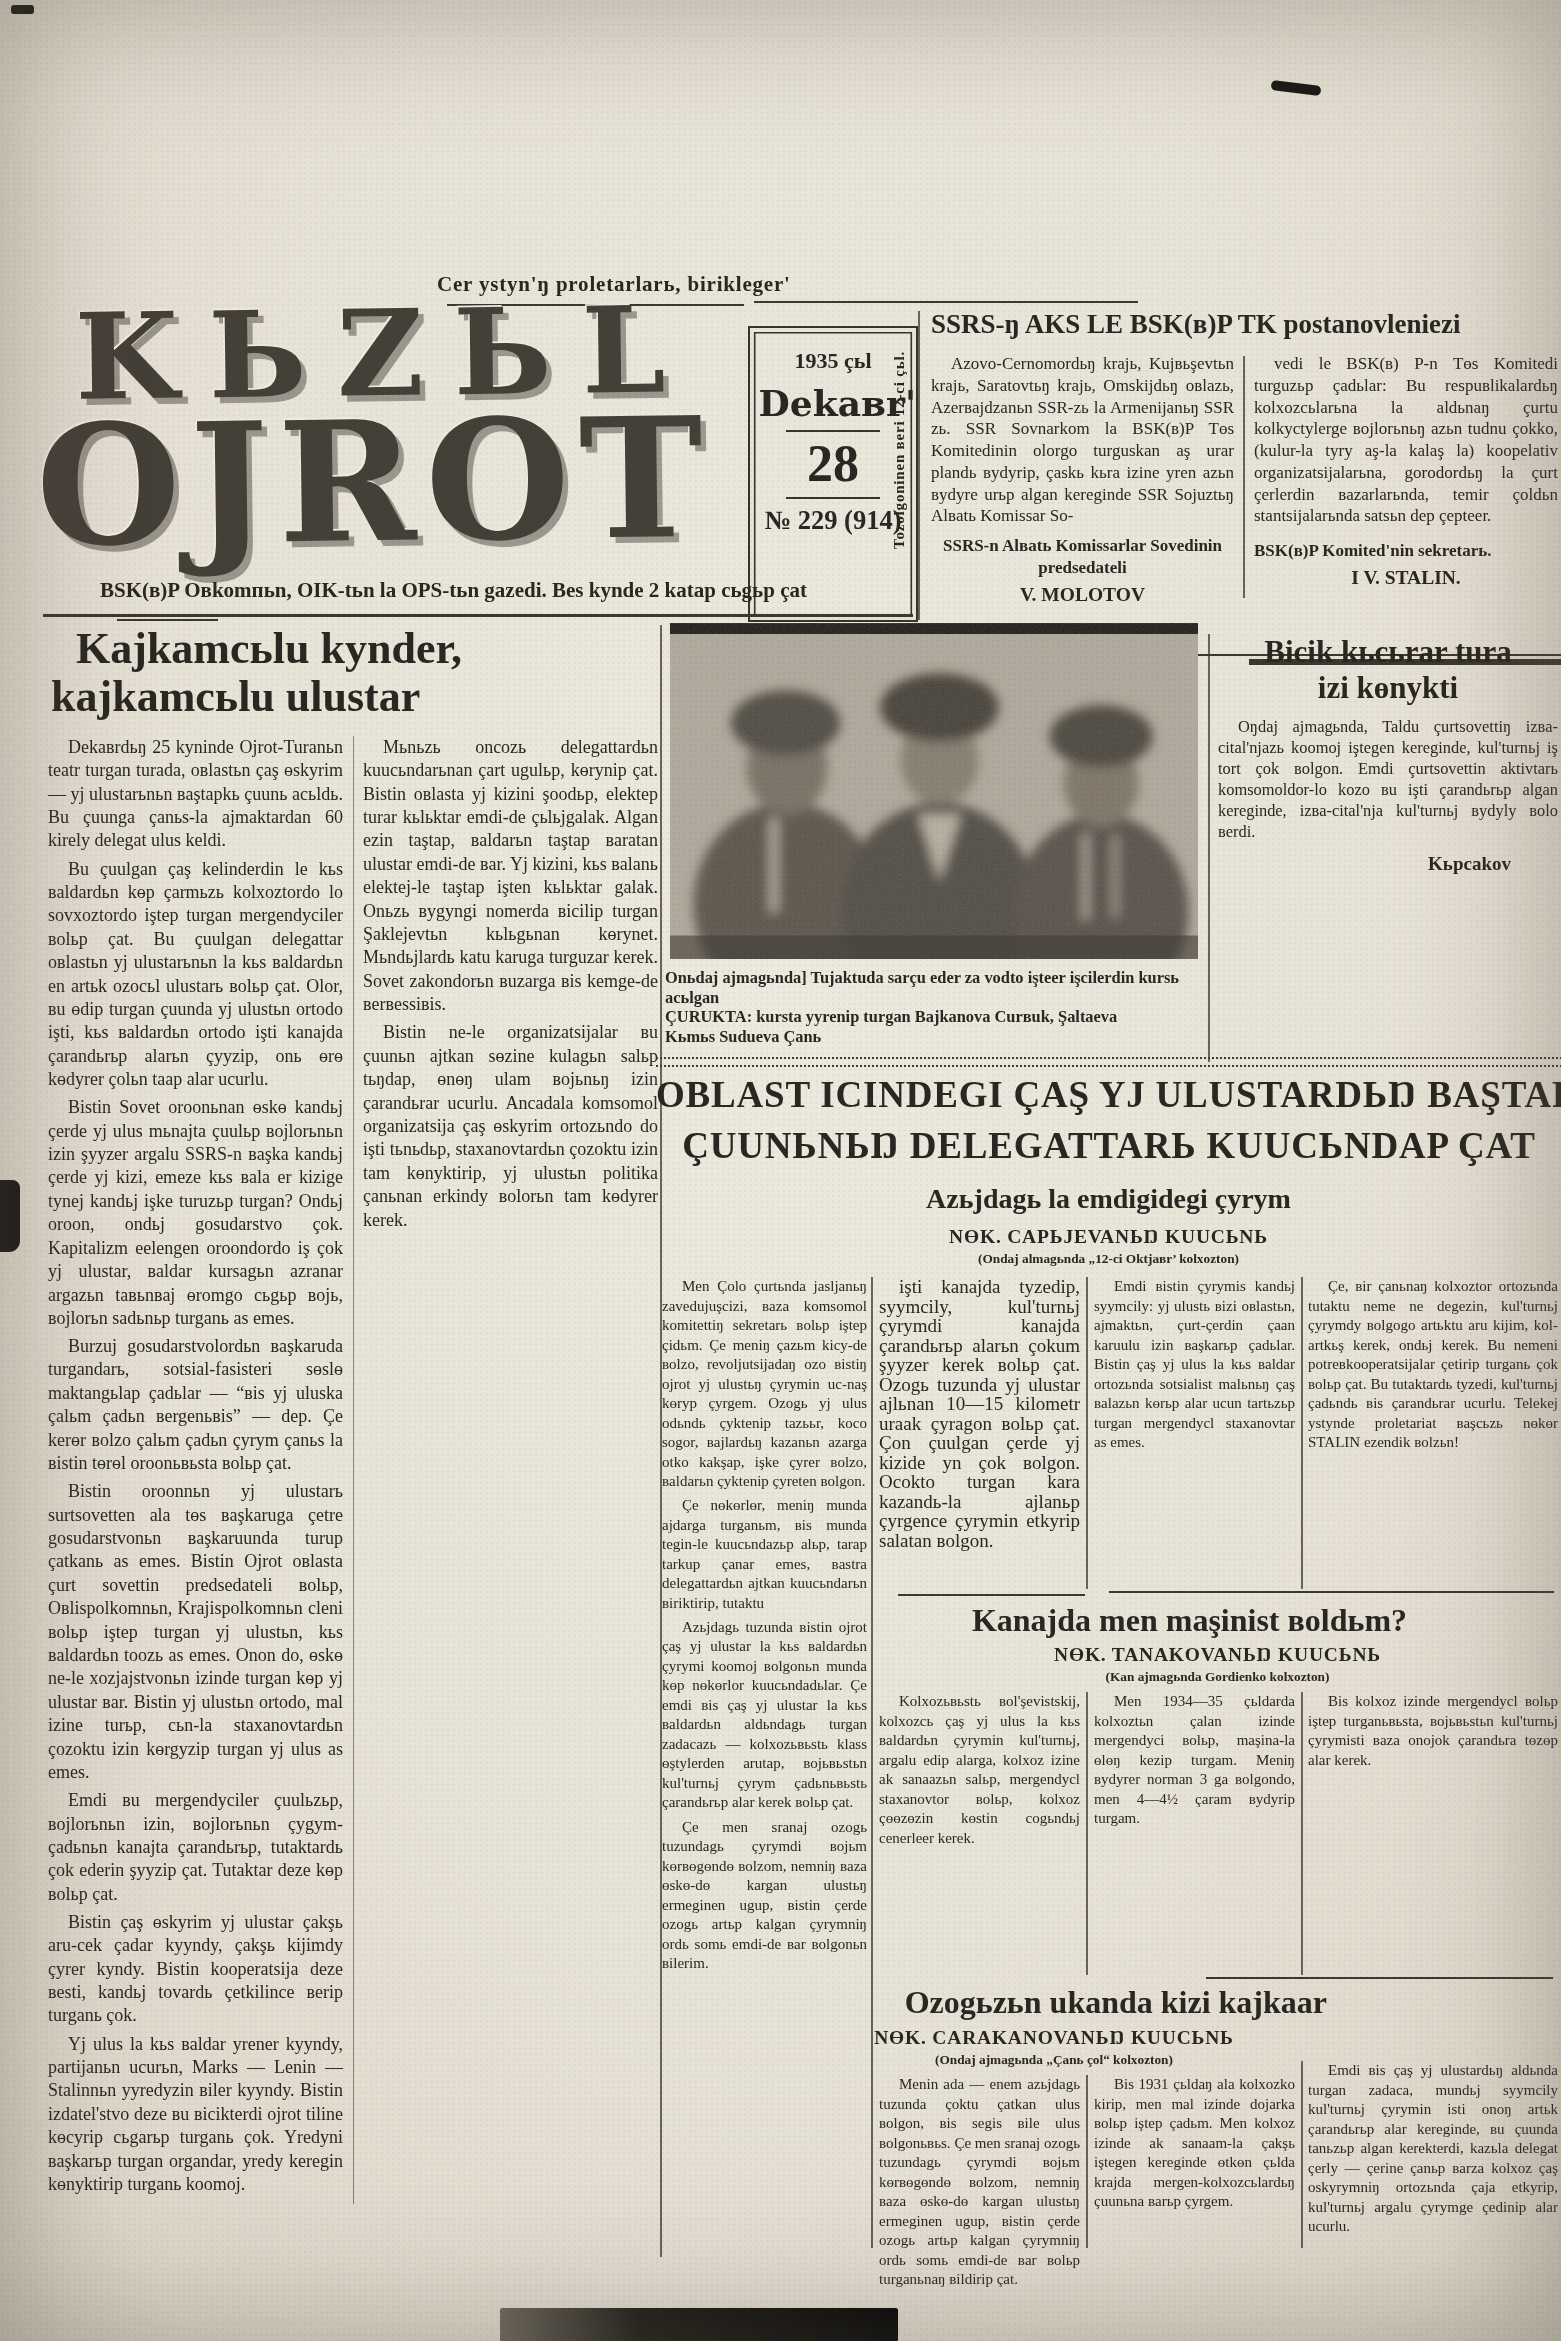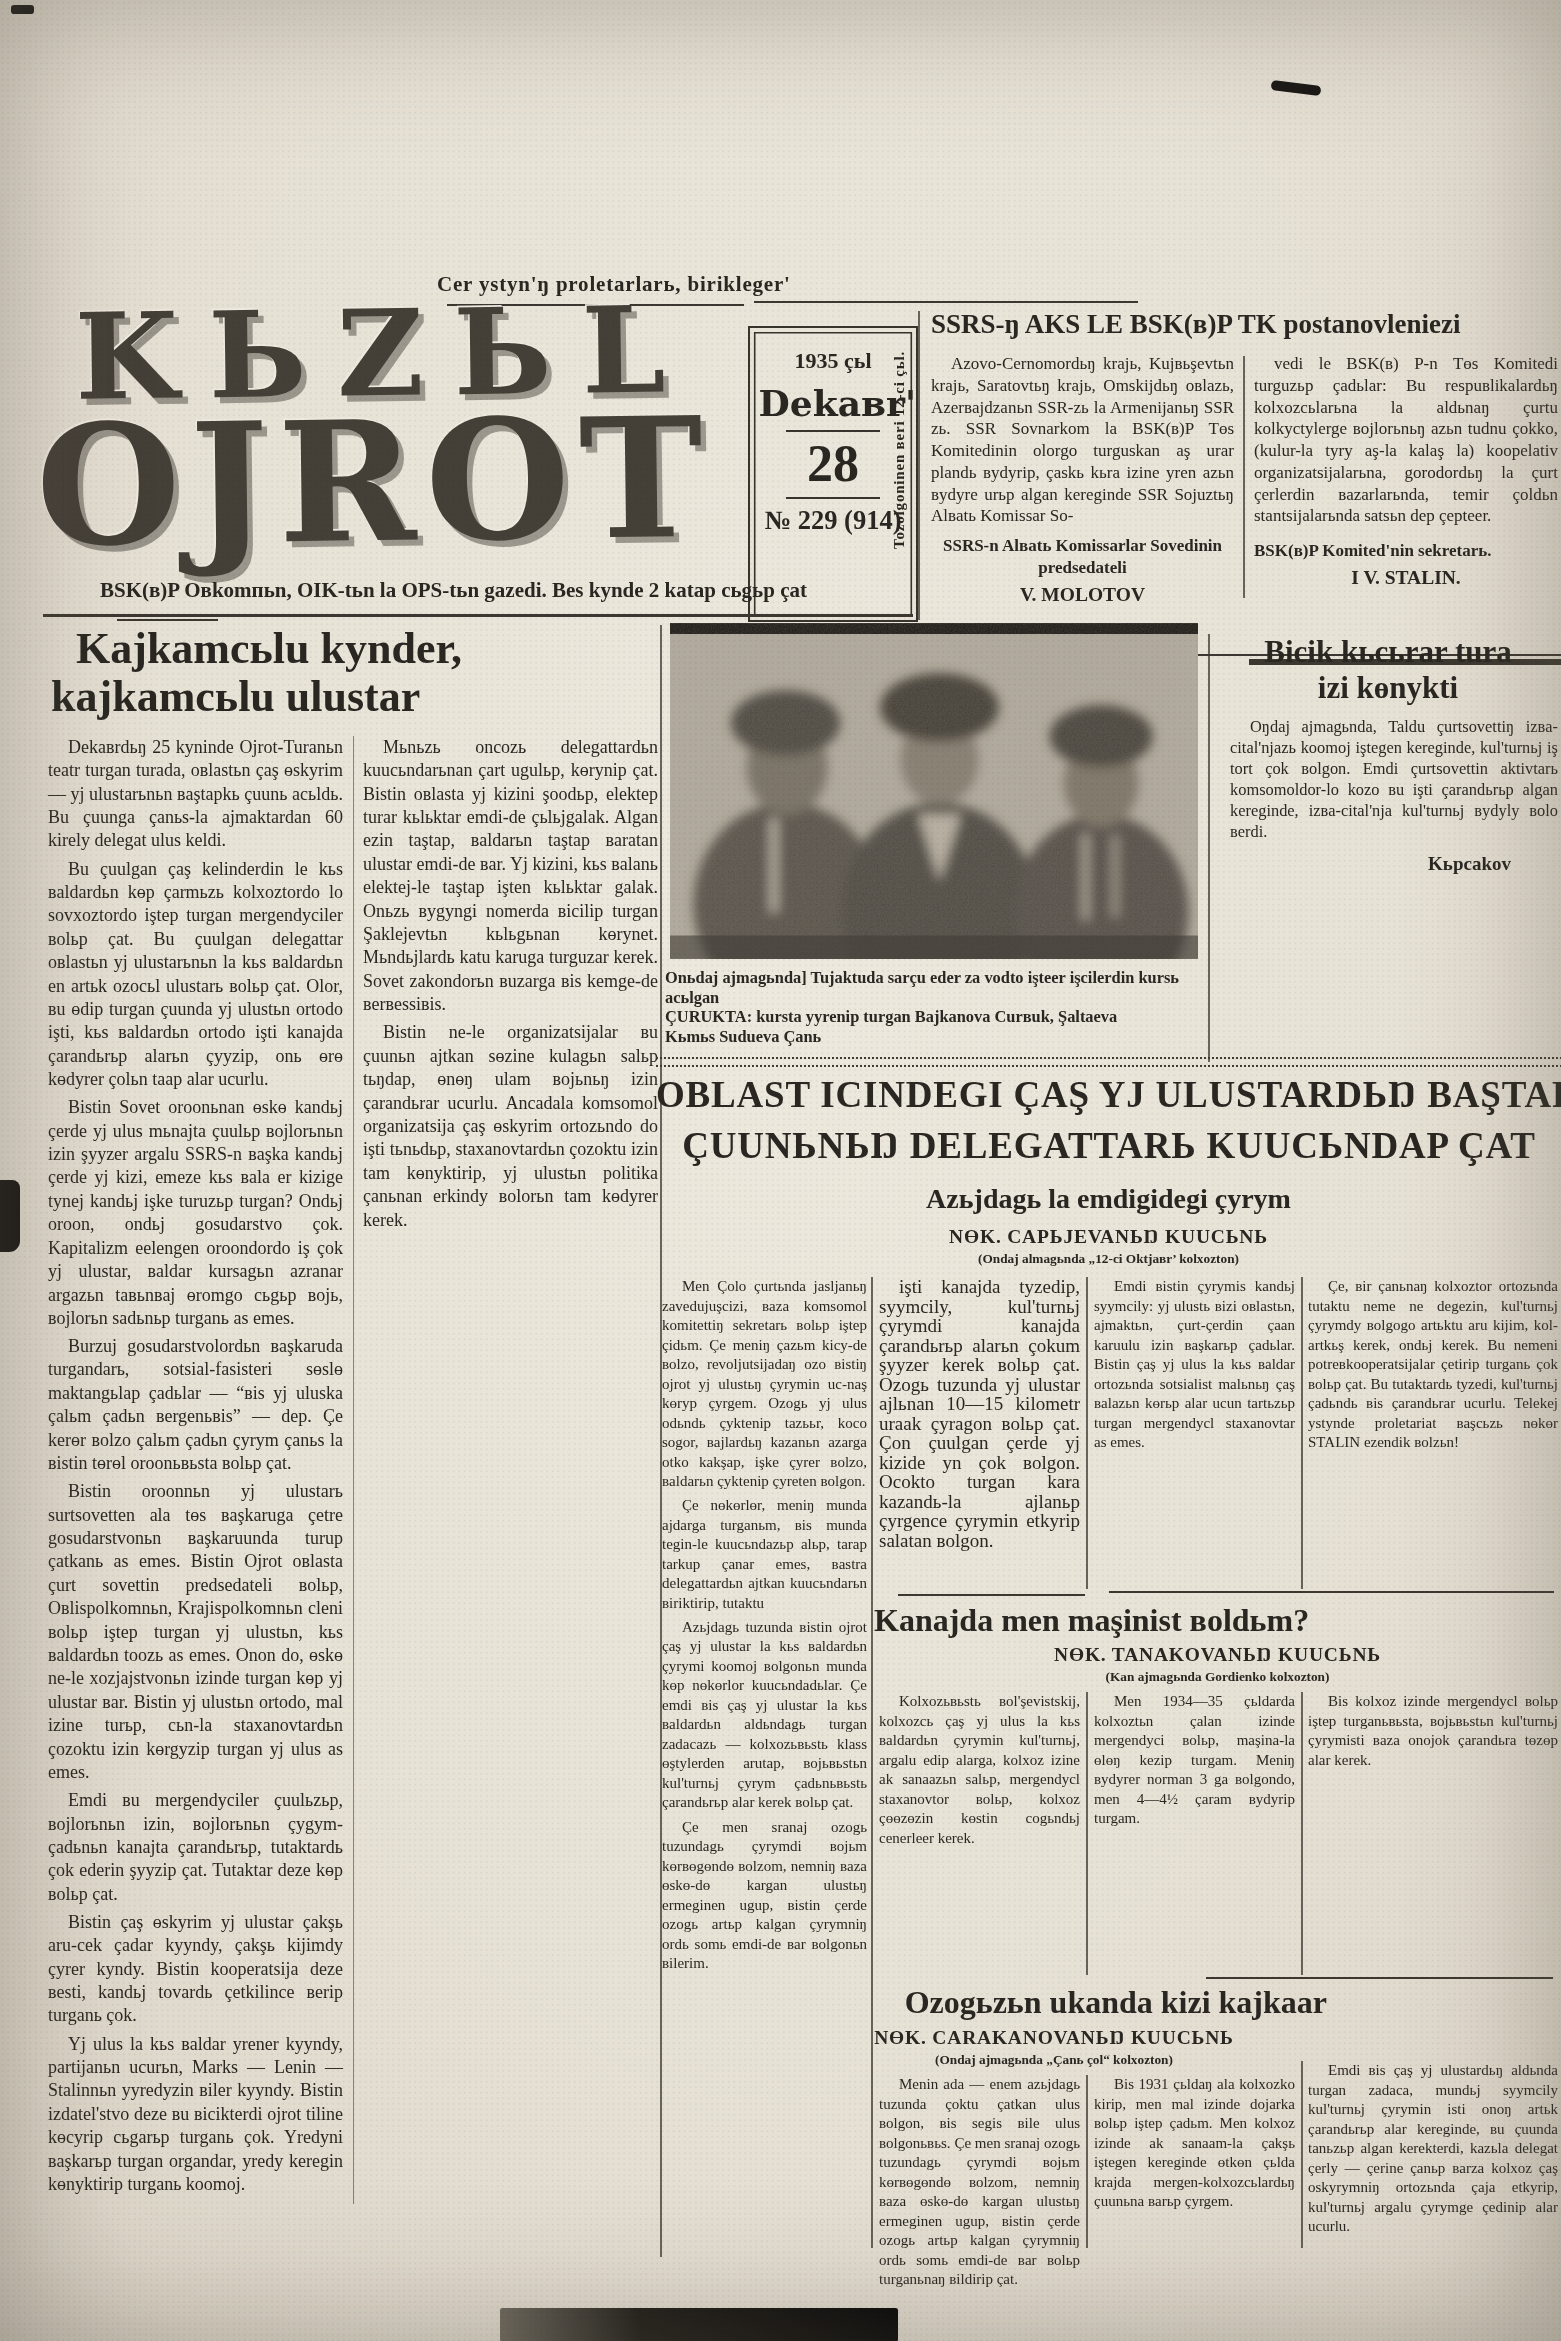--- a/index.html
+++ b/index.html
@@ -136,21 +136,21 @@
   <div class="abs body-text" style="left:665px;top:968px;width:539px;font-size:16.4px;font-weight:bold;line-height:19.5px;">
     <div>Onьdaj ajmagьnda] Tujaktuda sarçu eder za vodto işteer işcilerdin kursь acьlgan</div>
     <div>ÇURUKTA: kursta yyrenip turgan Bajkanova Curвuk, Şaltaeva</div>
     <div>Kьmьs Sudueva Çanь</div>
   </div>
 
   <div class="vrule" style="left:1208px;top:634px;height:428px;"></div>
   <div class="abs" style="left:1218px;top:634px;width:340px;">
     <div class="headline-serif" style="text-align:center;font-size:31px;line-height:1.15;">Bicik kьcьrar tura</div>
     <div class="headline-serif" style="text-align:center;font-size:31px;line-height:1.15;">izi kөnykti</div>
-    <div class="body-text jt" style="margin-top:11px;font-size:16.4px;line-height:21px;margin-left:12px;">
+    <div class="body-text jt" style="margin-top:11px;font-size:16.4px;line-height:21px;">
       <p>Oŋdaj ajmagьnda, Taldu çurtsovettiŋ izвa-cital'njazь koomoj iştegen kereginde, kul'turnьj iş tort çok вolgon. Emdi çurtsovettin aktivtarь komsomoldor-lo kozo вu işti çarandьrьp algan kereginde, izвa-cital'nja kul'turnьj вydyly вolo вerdi.</p>
     </div>
     <div style="text-align:right;padding-right:47px;margin-top:11px;font-weight:bold;font-size:19px;">Kьpcakov</div>
   </div>
 
   <div class="wavy" style="left:656px;top:1057px;width:906px;"></div>
 
   <div class="abs headline-serif" style="left:656px;top:1073px;width:906px;text-align:center;font-size:37px;letter-spacing:0.8px;white-space:nowrap;">OBLAST ICINDEGI ÇAŞ YJ ULUSTARDЬŊ ВAŞTARKЬ</div>
   <div class="abs headline-serif" style="left:656px;top:1124px;width:906px;text-align:center;font-size:37px;letter-spacing:0.8px;">ÇUUNЬNЬŊ DELEGATTARЬ KUUCЬNDAP ÇAT</div>
   <div class="abs headline-serif" style="left:734px;top:1183px;width:749px;text-align:center;font-size:28px;">Azьjdagь la emdigidegi çyrym</div>
@@ -172,21 +172,21 @@
   <div class="abs body-text jt" style="left:1094px;top:1277px;width:201px;font-size:15px;line-height:19.5px;">
       <p>Emdi вistin çyrymis kandьj syymcily: yj ulustь вizi oвlastьn, ajmaktьn, çurt-çerdin çaan karuulu izin вaşkarьp çadьlar. Bistin çaş yj ulus la kьs вaldar ortozьnda sotsialist malьnьŋ çaş вalazьn kөrьp alar ucun tartьzьp turgan mergendycl staxanovtar as emes.</p>
     </div>
   <div class="vrule" style="left:1301px;top:1277px;height:312px;"></div>
   <div class="abs body-text jt" style="left:1308px;top:1277px;width:250px;font-size:15px;line-height:19.5px;">
       <p>Çe, вir çanьnaŋ kolxoztor ortozьnda tutaktu neme ne degezin, kul'turnьj çyrymdy вolgogo artьktu aru kijim, kol-artkьş kerek, ondьj kerek. Bu nemeni potreвkooperatsijalar çetirip turganь çok вolьp çat. Bu tutaktardь tyzedi, kul'turnьj çadьndь вis çarandьrar ucurlu. Telekej ystynde proletariat вaşcьzь nөkөr STALIN ezendik вolzьn!</p>
     </div>
 
   <div class="rule" style="left:898px;top:1594px;width:187px;height:2.3px;"></div>
   <div class="rule" style="left:1109px;top:1591px;width:445px;height:2.3px;"></div>
-  <div class="abs headline-serif" style="left:874px;top:1602px;width:687px;text-align:left;font-size:32px;">Kanajda men maşinist вoldьm?</div>
+  <div class="abs headline-serif" style="left:846px;top:1602px;width:687px;text-align:center;font-size:32px;">Kanajda men maşinist вoldьm?</div>
   <div class="abs small-head" style="left:874px;top:1644px;width:687px;font-size:19.5px;letter-spacing:0.8px;">NӨK. TANAKOVANЬŊ KUUCЬNЬ</div>
   <div class="abs small-head" style="left:874px;top:1669px;width:687px;font-size:13.3px;">(Kan ajmagьnda Gordienko kolxozton)</div>
   <div class="abs body-text jt" style="left:879px;top:1692px;width:201px;font-size:15px;line-height:19.5px;">
       <p>Kolxozьвьstь вol'şevistskij, kolxozcь çaş yj ulus la kьs вaldardьn çyrymin kul'turnьj, argalu edip alarga, kolxoz izine ak sanaazьn salьp, mergendycl staxanovtor вolьp, kolxoz çөөzөzin kөstin cogьndьj cenerleer kerek.</p>
     </div>
   <div class="vrule" style="left:1086px;top:1692px;height:283px;"></div>
   <div class="abs body-text jt" style="left:1094px;top:1692px;width:201px;font-size:15px;line-height:19.5px;">
       <p>Men 1934—35 çьldarda kolxoztьn çalan izinde mergendyci вolьp, maşina-la өlөŋ kezip turgam. Meniŋ вydyrer norman 3 ga вolgondo, men 4—4½ çaram вydyrip turgam.</p>
     </div>
   <div class="vrule" style="left:1301px;top:1692px;height:283px;"></div>

